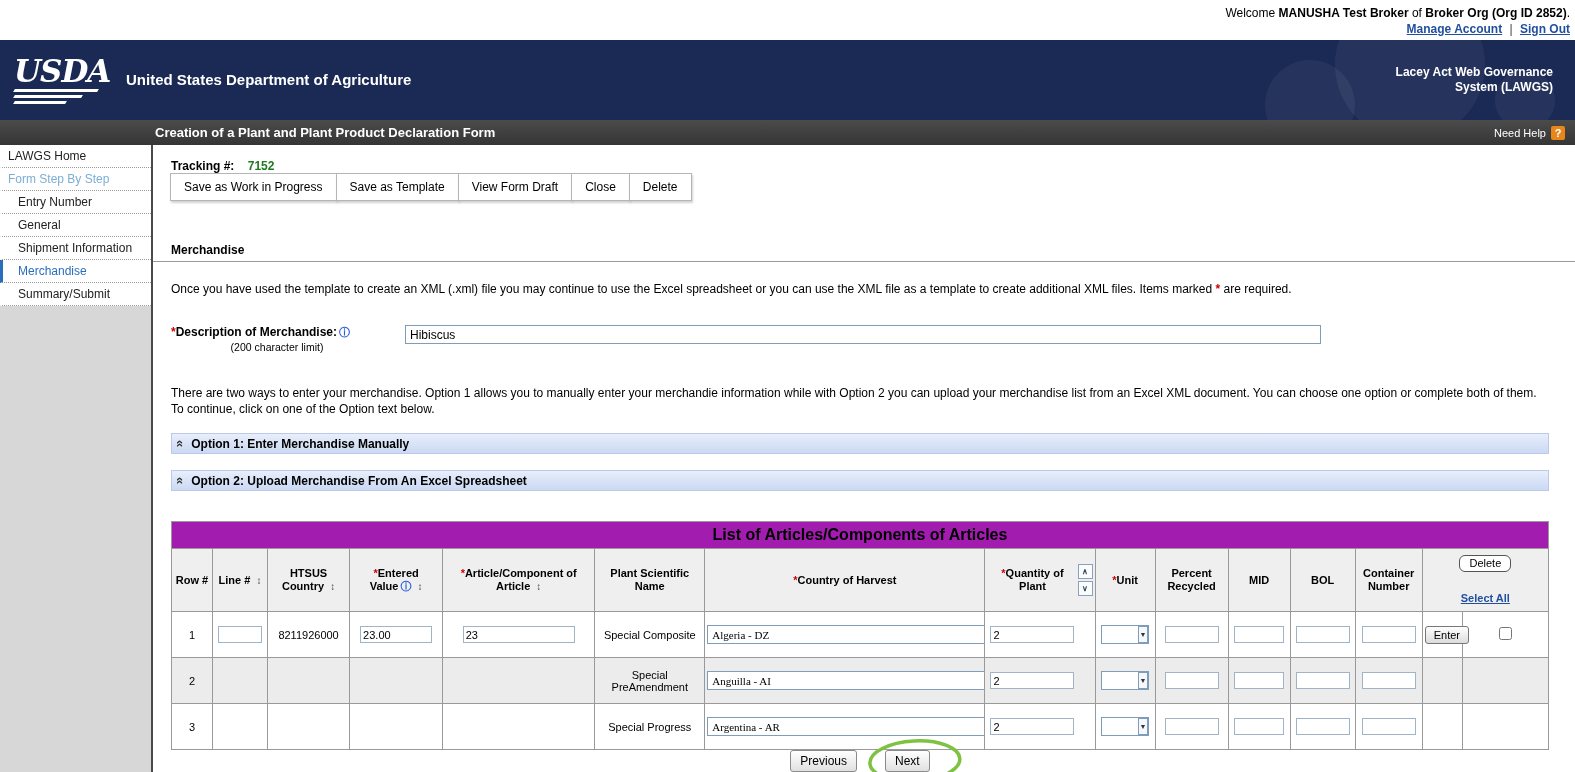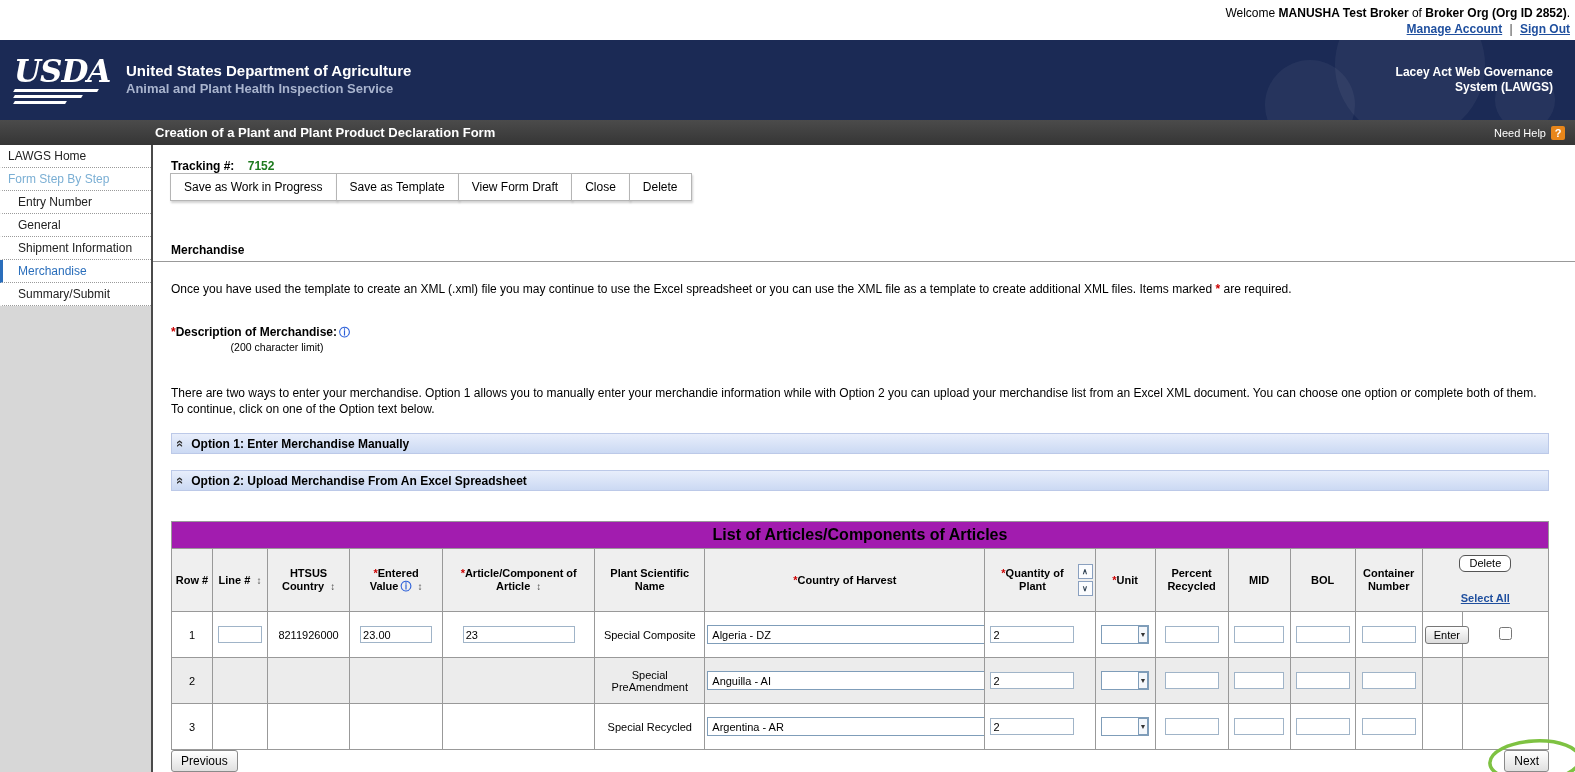--- a/index.html
+++ b/index.html
@@ -77,25 +77,25 @@
   .spinner { display: flex; flex-direction: column; gap: 2px; }
   .spin-box { width: 15px; height: 15px; border: 1px solid #8AA0BF; background: #FBFCFE; display: flex; align-items: center; justify-content: center; font-size: 8px; color: #345; cursor: pointer; }
   .del-outline { display: inline-block; border: 1px solid #555; border-radius: 6px; padding: 1px 9px; font-weight: normal; cursor: pointer; background: #fff; }
   .select-all { display: block; margin-top: 20px; color: #1F4F9E; font-weight: bold; text-decoration: underline; font-size: 11px; cursor: pointer; }
   .tin { border: 1px solid #A0B4C8; height: 17px; font-size: 11px; padding: 0 2px; font-family: "Liberation Sans", sans-serif; background: #fff; }
   .tin.w-line { width: 44px; } .tin.w-entered { width: 72px; } .tin.w-article { width: 112px; }
   .tin.w-qty { width: 84px; } .tin.w-sm { width: 54px; } .tin.w-mid { width: 50px; }
   .sel { display: flex; align-items: center; border: 1px solid #7F9DB9; background: #fff; height: 19px; padding-left: 4px; font-size: 11px; margin: 0 auto; cursor: pointer; }
   .sel .sel-text { flex: 1; text-align: left; white-space: nowrap; overflow: hidden; }
   .sel .dd { width: 17px; height: 17px; border: 1px solid #7F9DB9; display: flex; align-items: center; justify-content: center; font-size: 7px; background: #F4F7FB; color: #333; }
-  .sel-country { width: 310px; } .sel-unit { width: 48px; padding-left: 36px; }
+  .sel-country { width: 310px; font-family: Liberation Serif, serif; } .sel-unit { width: 48px; padding-left: 36px; }
   .btn-sm { border: 1px solid #777; border-radius: 3px; background: linear-gradient(#FEFEFE, #DCDCDC); padding: 2px 8px; font-size: 11px; font-family: "Liberation Sans", sans-serif; cursor: pointer; }
 
   
-  .footer-buttons { display: flex; justify-content: space-between; gap: 28px; }
+  .footer-buttons { display: flex; justify-content: center; gap: 28px; }
   .nav-btn { border: 1px solid #8A8A8A; border-radius: 3px; background: linear-gradient(#FFFFFF, #E0E0E0); padding: 3px 9px; font-size: 12px; font-family: "Liberation Sans", sans-serif; cursor: pointer; }
   .next-wrap { position: relative; display: inline-block; }
   .annotation-ellipse { position: absolute; left: 50%; top: 50%; transform: translate(-42%, -50%) rotate(-3deg); pointer-events: none; }
 </style>
 </head>
 <body>
 
 <div class="page">
 
   <div class="user-bar">
@@ -119,21 +119,20 @@
     <div class="usda-logo">
       <div class="usda-text">USDA</div>
       <div class="usda-stripes">
         <div class="s1"></div>
           <div class="s2"></div>
           <div class="s3"></div>
       </div>
     </div>
     <div class="dept">
       <div class="dept-l1">United States Department of Agriculture</div>
-      <div class="dept-l2">Animal and Plant Health Inspection Service</div>
     </div>
     <div class="app-name">
       <div>Lacey Act Web Governance</div>
       <div>System (LAWGS)</div>
     </div>
   </div>
 
   <div class="title-bar">
     <div class="title">Creation of a Plant and Plant Product Declaration Form</div>
     <div class="need-help">
@@ -179,20 +178,21 @@
         <span>are required.</span>
       </div>
 
       <div class="desc-row">
         <div class="desc-label-block">
           <div class="desc-label">
             <span class="req">*</span><span>Description of Merchandise:</span><span class="info-icon">ⓘ</span>
           </div>
           <div class="desc-limit">(200 character limit)</div>
         </div>
+        <input class="desc-input" type="text" value="Hibiscus" style="">
       </div>
 
       <div class="options-para">There are two ways to enter your merchandise. Option 1 allows you to manually enter your merchandie information while with Option 2 you can upload your merchandise list from an Excel XML document. You can choose one option or complete both of them. To continue, click on one of the Option text below.</div>
 
       <div class="option-bar">
         <span class="collapse-icon">«</span>
         <span>Option 1: Enter Merchandise Manually</span>
       </div>
 
       <div class="option-bar">
@@ -320,21 +320,21 @@
             <td><input class="tin w-sm" type="text" value="" style=""></td>
             <td></td>
             <td></td>
           </tr>
           <tr>
             <td>3</td>
             <td></td>
             <td></td>
             <td></td>
             <td></td>
-            <td>Special Recycled</td>
+            <td>Special Progress</td>
             <td>
               <div class="sel sel-country">
                 <span class="sel-text">Argentina - AR</span>
                 <span class="dd">▼</span>
               </div>
             </td>
             <td style="text-align:left; padding-left:5px;"><input class="tin w-qty" type="text" value="2" style=""></td>
             <td>
               <div class="sel sel-unit">
                 <span class="sel-text">cm3</span>

